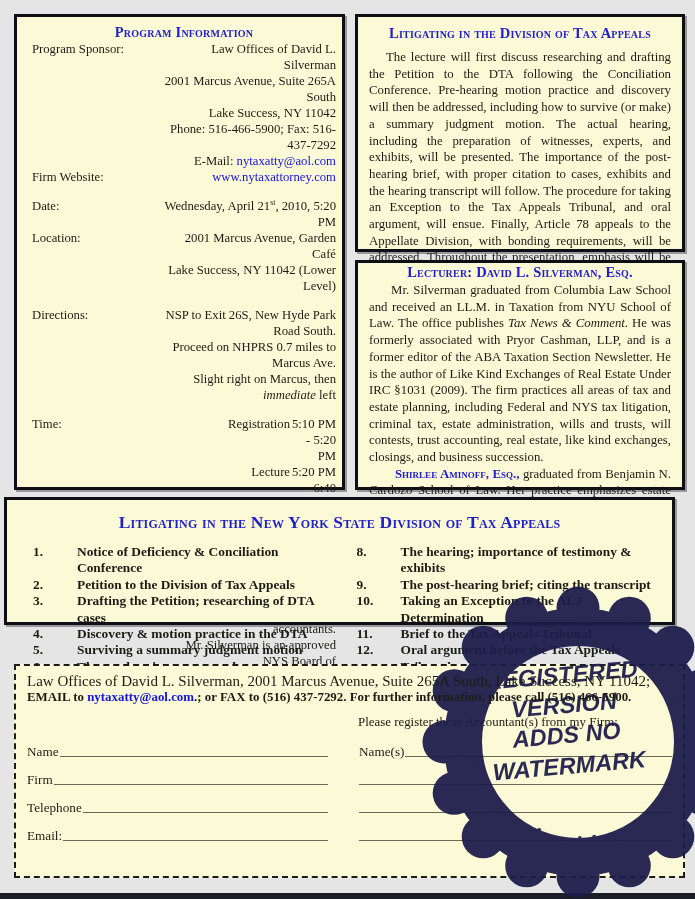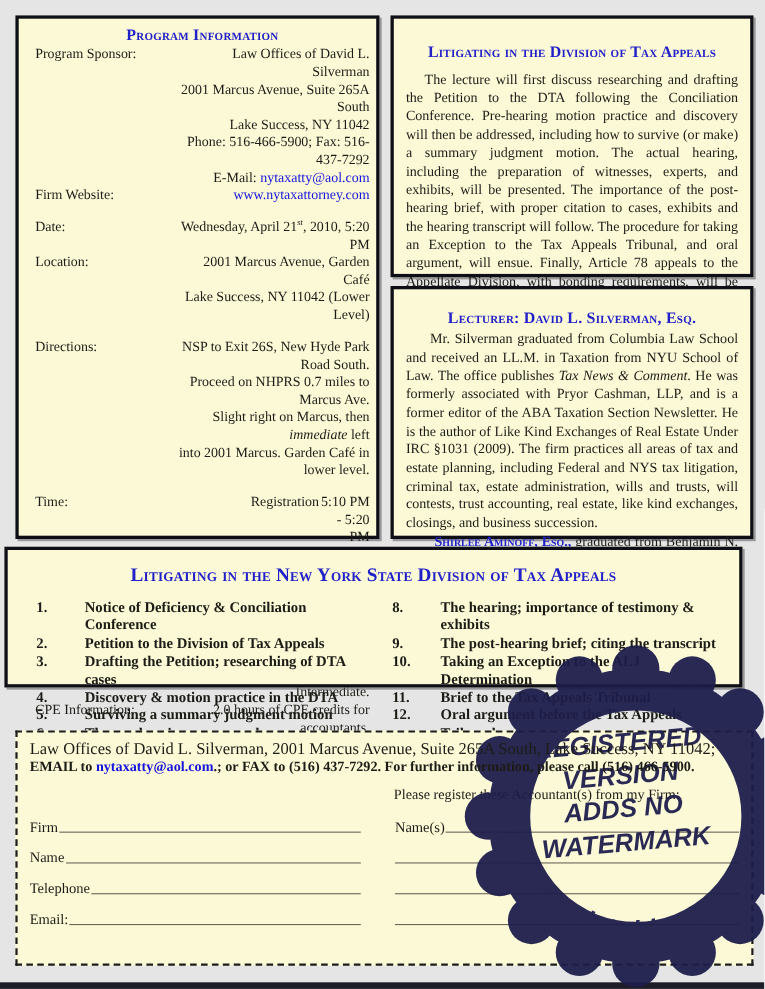--- a/index.html
+++ b/index.html
@@ -1,22 +1,22 @@
 <!DOCTYPE html>
 <html><head>
 <meta charset="utf-8">
 <style>
   html,body{margin:0;padding:0;background:#fff;}
   body{width:695px;height:899px;position:relative;font-family:"Liberation Serif",serif;color:#1c1c16;}
   .page{position:absolute;inset:0;overflow:hidden;background:#e5e5e5;}
   .box{position:absolute;background:#fcf9d7;border:3px solid #0e0e16;box-sizing:border-box;
        box-shadow:2px 2px 0 rgba(90,90,95,.55);}
   #box-program{left:14px;top:14px;width:331px;height:476px;padding:7px 6px 4px 15px;font-size:12.7px;line-height:16px;}
-  #box-lecture{left:355px;top:14px;width:330px;height:238px;padding:23px 11px;font-size:12.8px;}
-  #box-lecturer{left:355px;top:260px;width:330px;height:230px;padding:19px 11px;font-size:12.8px;}
+  #box-lecture{left:355px;top:14px;width:330px;height:238px;padding:8px 11px;font-size:12.8px;}
+  #box-lecturer{left:355px;top:260px;width:330px;height:230px;padding:1px 11px;font-size:12.8px;}
   #box-agenda{left:4px;top:497px;width:671px;height:128px;padding:7px 10px;}
   #box-reg{left:14px;top:664px;width:671px;height:214px;border:2px dashed #1c1c1c;box-shadow:none;padding:7px 11px;}
 
   .box-title{color:#2121c8;font-weight:bold;text-align:center;font-variant:small-caps;letter-spacing:.2px;}
   #box-program .box-title{font-size:14.5px;margin-bottom:1px;}
   #box-lecture .box-title{font-size:14.5px;margin-bottom:7px;}
   #box-lecturer .box-title{font-size:14.5px;margin-bottom:1px;}
   #box-agenda .box-title{font-size:17.5px;margin:5px 0 11px;}
 
   .pi-row{display:flex;}
@@ -88,21 +88,20 @@
         <div>Lake Success, NY 11042 (Lower Level)</div>
       </div>
     </div>
 
     <div class="pi-row gap">
       <div class="pi-label">Directions:</div>
       <div class="pi-value">
         <div>NSP to Exit 26S, New Hyde Park Road South.</div>
         <div>Proceed on NHPRS 0.7 miles to Marcus Ave.</div>
         <div><span>Slight right on Marcus, then </span><span class="em">immediate</span><span> left</span></div>
-        <div>into 2001 Marcus. Garden Café in lower level.</div>
       </div>
     </div>
 
     <div class="pi-row gap">
       <div class="pi-label">Time:</div>
       <div class="pi-value">
         <div class="sched-row">
             <div class="sched-act">Registration</div>
             <div>5:10 PM -  5:20 PM</div>
           </div>
@@ -228,25 +227,25 @@
 
   <div class="box" id="box-reg">
     <div class="reg-line2">Law Offices of David L. Silverman, 2001 Marcus Avenue, Suite 265A South, Lake Success, NY 11042;</div>
     <div class="reg-line3"><span>EMAIL to </span><a class="link">nytaxatty@aol.com</a><span>.; or FAX to (516) 437-7292.  For further information, please call (516) 466-5900.</span></div>
 
     <div class="reg-note">Please register these Accountant(s) from my Firm:</div>
 
     <div class="form-grid">
       <div>
         <div class="f-row">
+            <span class="f-label">Name</span>
+            <span class="f-line"></span>
+          </div>
+        <div class="f-row">
             <span class="f-label">Firm</span>
-            <span class="f-line"></span>
-          </div>
-        <div class="f-row">
-            <span class="f-label">Name</span>
             <span class="f-line"></span>
           </div>
         <div class="f-row">
             <span class="f-label">Telephone</span>
             <span class="f-line"></span>
           </div>
         <div class="f-row">
             <span class="f-label">Email:</span>
             <span class="f-line"></span>
           </div>

